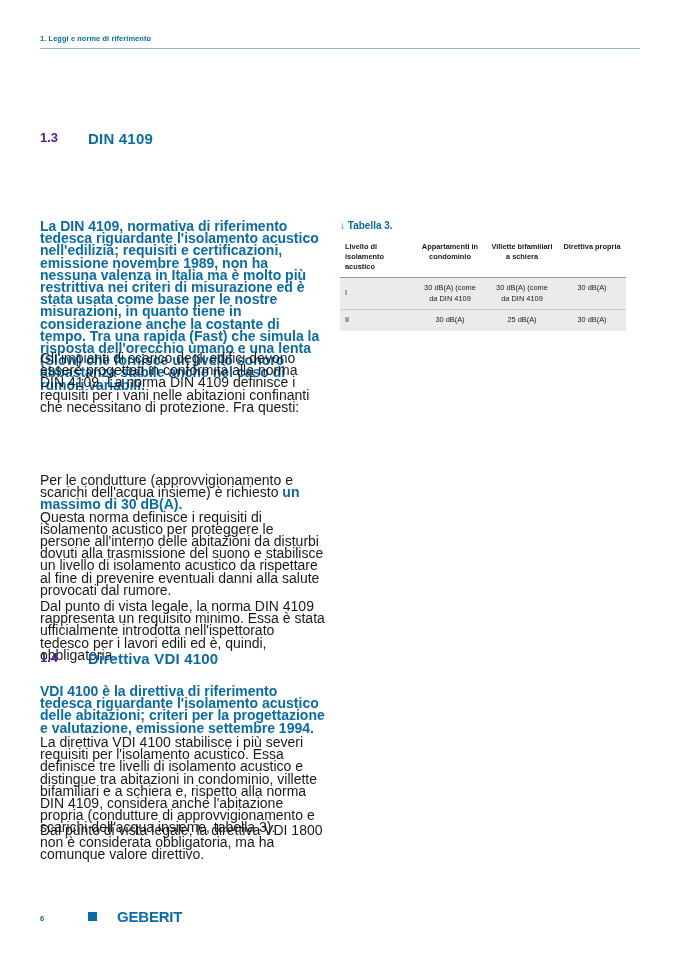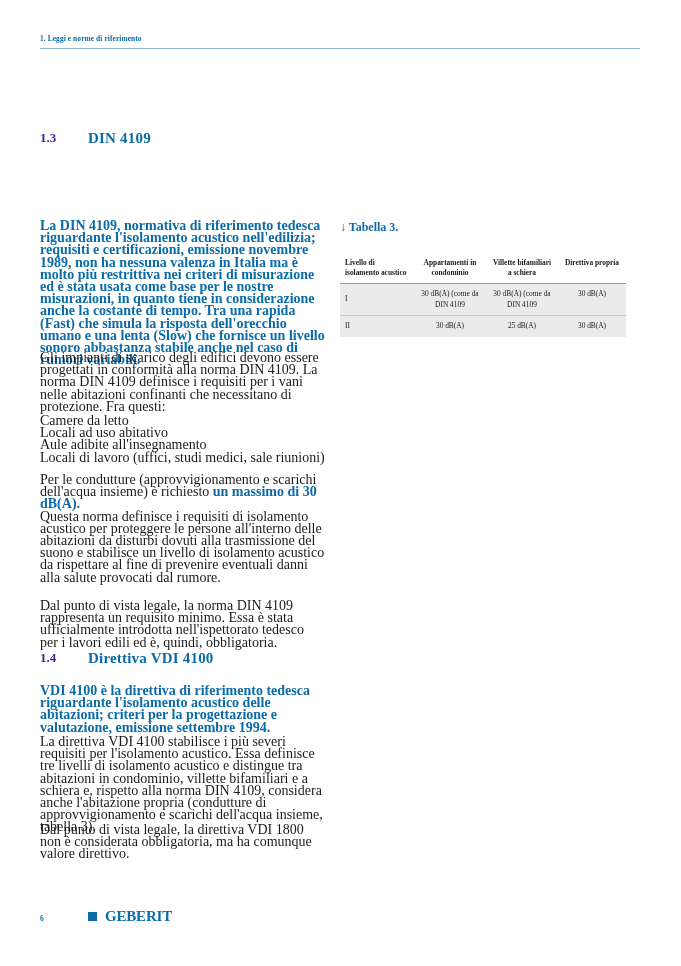--- a/index.html
+++ b/index.html
@@ -12,21 +12,20 @@
     height: 966px;
     font-family: "Liberation Sans", sans-serif;
     color: #1a1a1a;
     position: relative;
     overflow: hidden;
   }
   .page {
     position: absolute;
     inset: 0;
     padding: 0;
-    font-family: Liberation Serif, serif;
   }
 
   
   .runhead {
     position: absolute;
     left: 40px;
     top: 34px;
     width: 600px;
   }
   .runhead-text {
@@ -93,24 +92,24 @@
   .list-line { }
 
   
   .table-wrap {
     position: absolute;
     left: 340px;
     top: 220px;
     width: 286px;
   }
   .table-caption {
-    font-size: 12px;
-    font-weight: bold;
-    color: #0b6ba8;
-    margin-bottom: 18px;
+    font-size: 10px;
+    font-weight: bold;
+    color: #0b6ba8;
+    margin-bottom: 6px;
   }
   .tbl {
     border-collapse: collapse;
     width: 286px;
     table-layout: fixed;
   }
   .tbl th, .tbl td {
     font-size: 7.4px;
     padding: 5px 5px;
     vertical-align: top;
@@ -160,21 +159,21 @@
     font-size: 7.5px;
     font-weight: bold;
     color: #0b6ba8;
   }
   .logo {
     position: absolute;
     left: 48px;
     top: 0;
     display: flex;
     align-items: center;
-    gap: 8px;
+    gap: 20px;
   }
   .logo-mark {
     width: 9px;
     height: 9px;
     background: #0b6ba8;
     display: inline-block;
   }
   .logo-text {
     font-size: 15px;
     font-weight: bold;
@@ -192,26 +191,20 @@
     <div class="runhead-rule"></div>
   </div>
 
   <div class="sec-num" id="sec13-num">1.3</div>
   <div class="sec-title" id="sec13-title">DIN 4109</div>
 
   <div class="col-left lead" id="block-lead-13">La DIN 4109, normativa di riferimento tedesca riguardante l'isolamento acustico nell'edilizia; requisiti e certificazioni, emissione novembre 1989, non ha nessuna valenza in Italia ma è molto più restrittiva nei criteri di misurazione ed è stata usata come base per le nostre misurazioni, in quanto tiene in considerazione anche la costante di tempo. Tra una rapida (Fast) che simula la risposta dell'orecchio umano e una lenta (Slow) che fornisce un livello sonoro abbastanza stabile anche nel caso di rumori variabili.</div>
 
   <div class="col-left body-p" id="block-p1-13">Gli impianti di scarico degli edifici devono essere progettati in conformità alla norma DIN 4109. La norma DIN 4109 definisce i requisiti per i vani nelle abitazioni confinanti che necessitano di protezione. Fra questi:</div>
 
-  <div class="col-left body-p" id="block-list-13">
-    <div class="list-line">Camere da letto</div>
-    <div class="list-line">Locali ad uso abitativo</div>
-    <div class="list-line">Aule adibite all'insegnamento</div>
-    <div class="list-line">Locali di lavoro (uffici, studi medici, sale riunioni)</div>
-  </div>
 
   <div class="col-left body-p" id="block-p2-13">
     <div><span>Per le condutture (approvvigionamento e scarichi dell'acqua insieme) è richiesto </span><span class="hl">un massimo di 30 dB(A).</span></div>
     <div>Questa norma definisce i requisiti di isolamento acustico per proteggere le persone all'interno delle abitazioni da disturbi dovuti alla trasmissione del suono e stabilisce un livello di isolamento acustico da rispettare al fine di prevenire eventuali danni alla salute provocati dal rumore.</div>
   </div>
 
   <div class="col-left body-p" id="block-p3-13">Dal punto di vista legale, la norma DIN 4109 rappresenta un requisito minimo. Essa è stata ufficialmente introdotta nell'ispettorato tedesco per i lavori edili ed è, quindi, obbligatoria.</div>
 
   <div class="sec-num" id="sec14-num">1.4</div>
   <div class="sec-title" id="sec14-title">Direttiva VDI 4100</div>

